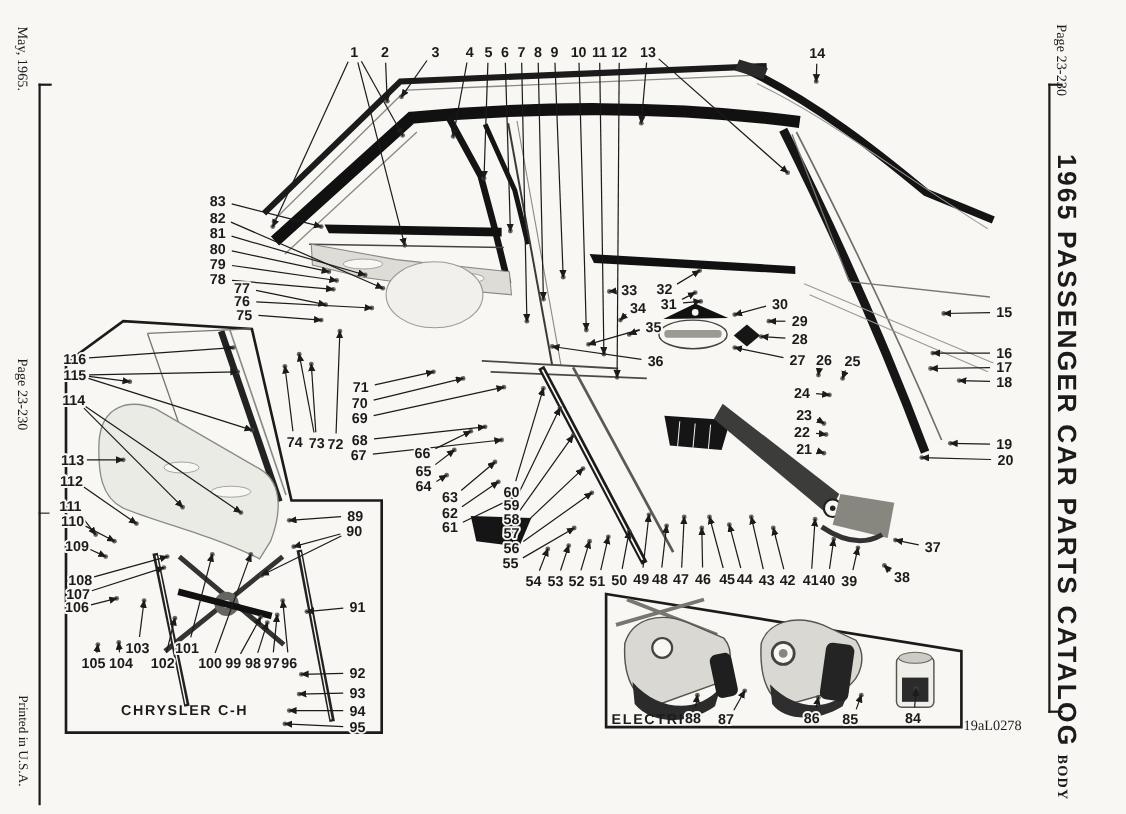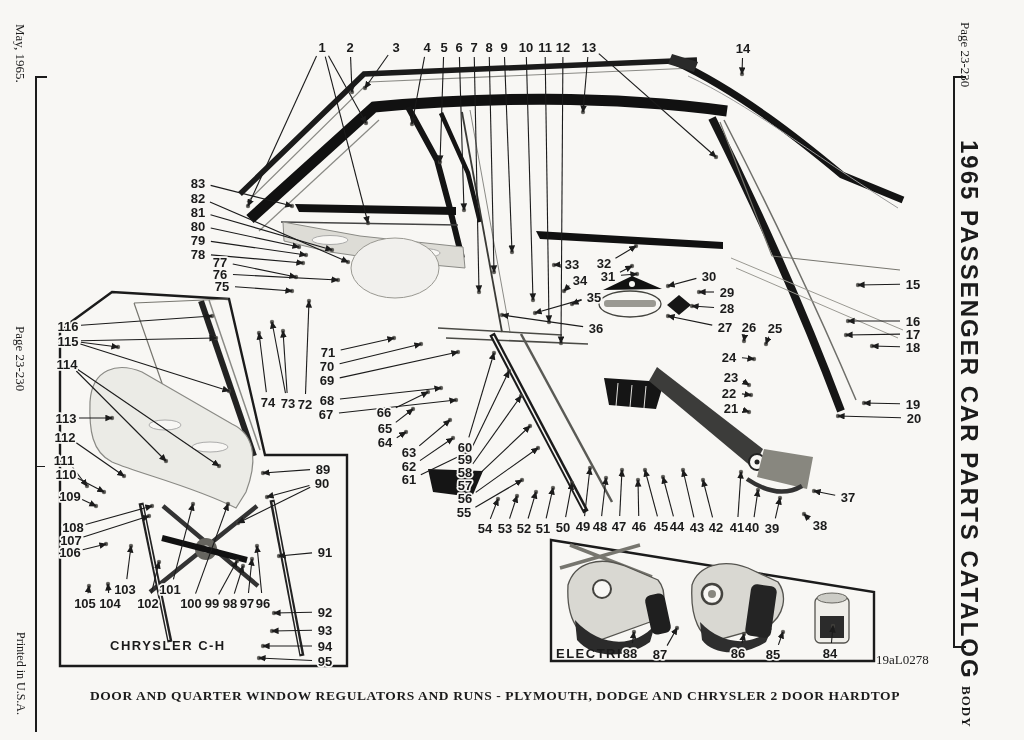--- a/index.html
+++ b/index.html
@@ -529,14 +529,13 @@
         <text x="66" y="478.5" class="callout">110</text>
         <text x="64" y="464.5" class="callout">111</text>
         <text x="65" y="441.5" class="callout">112</text>
         <text x="66" y="422.5" class="callout">113</text>
         <text x="67" y="368.5" class="callout">114</text>
         <text x="68" y="345.5" class="callout">115</text>
         <text x="68" y="330.5" class="callout">116</text>
       </g>
   </svg>
 
-  <div id="caption">DOOR AND QUARTER WINDOW REGULATORS AND RUNS - PLYMOUTH, DODGE AND CHRYSLER 2 DOOR HARDTOP</div>
 </div>
 
 </body></html>

